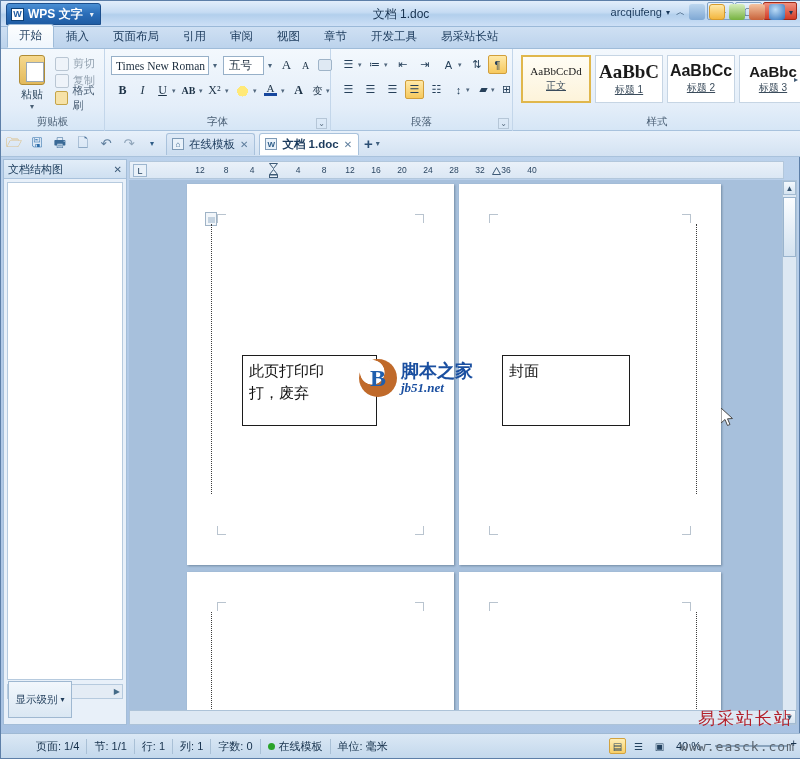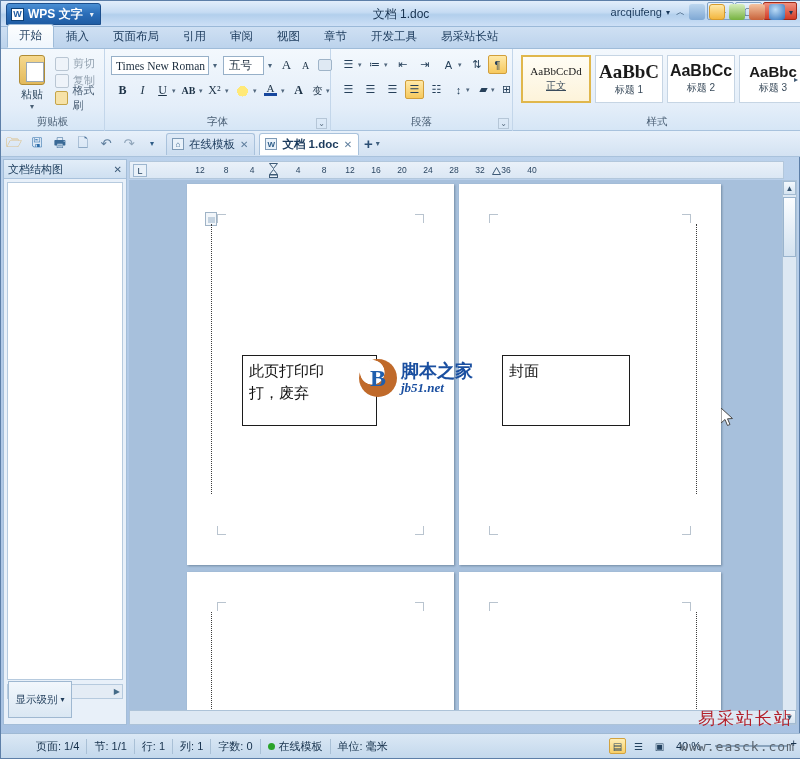--- a/index.html
+++ b/index.html
@@ -126,21 +126,21 @@
   .pbtn.sel { background: linear-gradient(180deg,#ffe9a8,#f6c95e); border-color:#d19f3c; }
   .tiny-caret { position:absolute; font-size:7px; color:#51677d; }
 
   .stylebox {
     position:absolute; top:6px; width:68px; height:48px; background:#fff;
     border:1px solid #c6d5e4; display:flex; flex-direction:column;
     align-items:center; justify-content:center; gap:2px;
   }
   .stylebox.sel { border:2px solid #e0b74c; background:linear-gradient(180deg,#fffdf5,#fdf3da); width:70px;}
   .style-sample { font-family:"Liberation Serif", serif; color:#1a1a1a; line-height:1; }
-  .style-name { font-size:10px; color:#3b4c5c; }
+  .style-name { font-size:10px; color:#3b4c5c;text-decoration:underline; }
 
   .dlg-launcher {
     position:absolute; bottom:2px; right:3px; width:11px; height:11px;
     border:1px solid #b5c6d7; font-size:8px; color:#5a6e82; text-align:center; line-height:9px;
   }
 
   
   .qabar {
     position:absolute; left:0; top:130px; width:800px; height:26px;
     background: linear-gradient(180deg,#e7f0fa,#d3e2f2);

